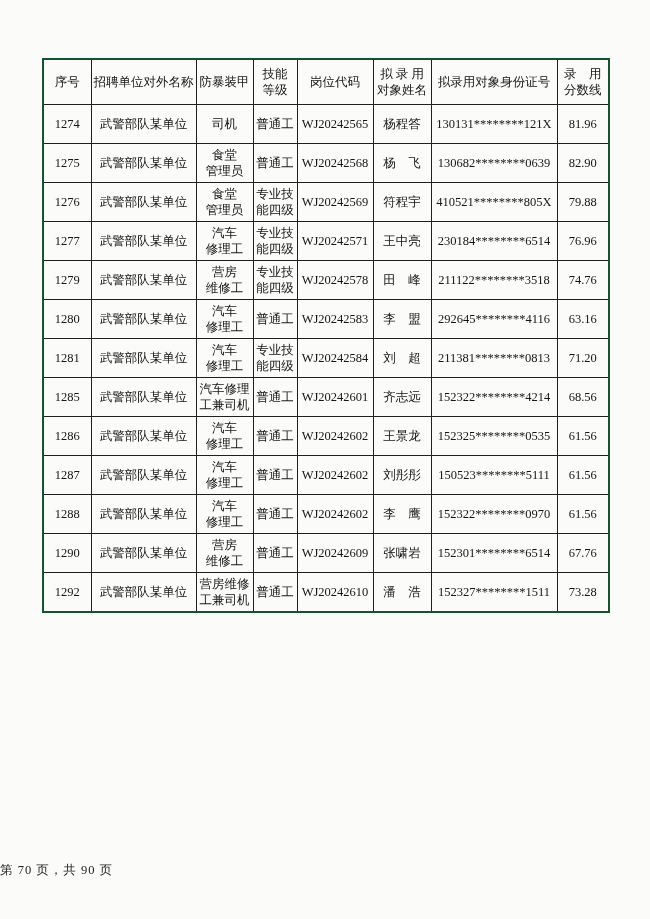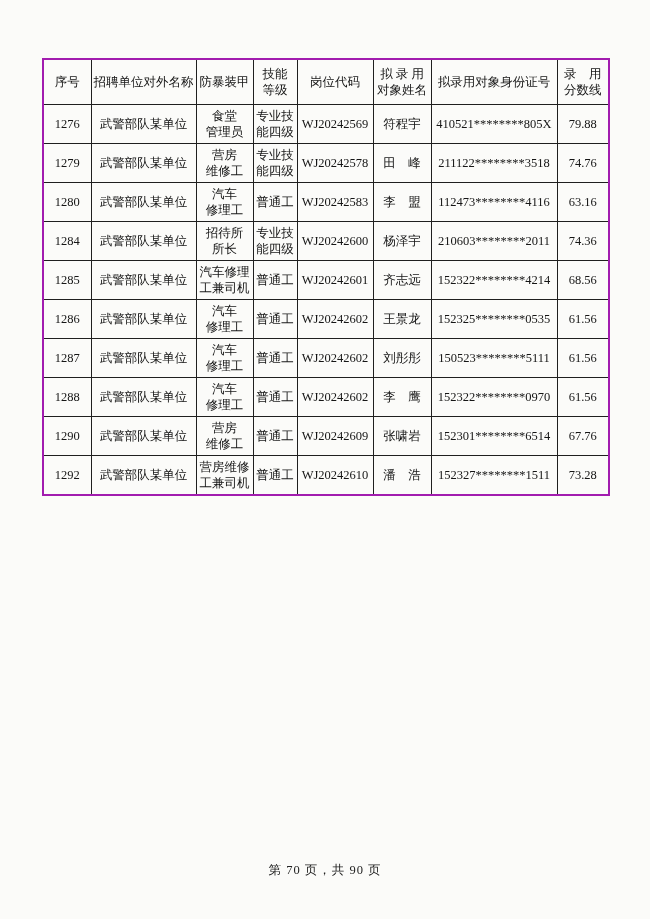--- a/index.html
+++ b/index.html
@@ -17,21 +17,21 @@
     color: #151515;
     overflow: hidden;
   }
   table.recruit {
     position: absolute;
     top: 58px;
     left: 42px;
     width: 566px;
     border-collapse: collapse;
     table-layout: fixed;
-    border: 2px solid #a21caf;
+    border: 2px solid #14532d;
   }
   table.recruit th,
   table.recruit td {
     border: 1px solid #1f1f1f;
     text-align: center;
     vertical-align: middle;
     font-size: 12.5px;
     font-weight: normal;
     line-height: 1.32;
     padding: 1px 2px;
@@ -50,21 +50,20 @@
   .col-skill { width: 44px; }
   .col-code  { width: 76px; }
   .col-name  { width: 58px; }
   .col-idno  { width: 126px; }
   .col-score { width: 52px; }
   .footer {
     position: absolute;
     left: 0;
     right: 0;
     top: 862px;
-    text-align: center;
     font-size: 12.5px;
     letter-spacing: 1px;
     color: #222;
   }
 </style>
 </head>
 <body>
 
 <div class="page">
 
@@ -89,65 +88,98 @@
           <th>岗位代码</th>
           <th>拟 录 用
 对象姓名</th>
           <th>拟录用对象身份证号</th>
           <th>录　用
 分数线</th>
         </tr>
     </thead>
     <tbody>
         <tr>
+          <td>1274</td>
+          <td>武警部队某单位</td>
+          <td>司机</td>
+          <td>普通工</td>
+          <td>WJ20242565</td>
+          <td>杨程答</td>
+          <td>130131********121X</td>
+          <td>81.96</td>
+        </tr>
+        <tr>
+          <td>1275</td>
+          <td>武警部队某单位</td>
+          <td>食堂
+管理员</td>
+          <td>普通工</td>
+          <td>WJ20242568</td>
+          <td>杨　飞</td>
+          <td>130682********0639</td>
+          <td>82.90</td>
+        </tr>
+        <tr>
           <td>1276</td>
           <td>武警部队某单位</td>
           <td>食堂
 管理员</td>
           <td>专业技
 能四级</td>
           <td>WJ20242569</td>
           <td>符程宇</td>
           <td>410521********805X</td>
           <td>79.88</td>
         </tr>
         <tr>
+          <td>1277</td>
+          <td>武警部队某单位</td>
+          <td>汽车
+修理工</td>
+          <td>专业技
+能四级</td>
+          <td>WJ20242571</td>
+          <td>王中亮</td>
+          <td>230184********6514</td>
+          <td>76.96</td>
+        </tr>
+        <tr>
           <td>1279</td>
           <td>武警部队某单位</td>
           <td>营房
 维修工</td>
           <td>专业技
 能四级</td>
           <td>WJ20242578</td>
           <td>田　峰</td>
           <td>211122********3518</td>
           <td>74.76</td>
         </tr>
         <tr>
           <td>1280</td>
           <td>武警部队某单位</td>
           <td>汽车
 修理工</td>
           <td>普通工</td>
           <td>WJ20242583</td>
           <td>李　盟</td>
-          <td>112473********4116</td>
+          <td>292645********4116</td>
           <td>63.16</td>
         </tr>
         <tr>
-          <td>1284</td>
-          <td>武警部队某单位</td>
-          <td>招待所
-所长</td>
-          <td>专业技
-能四级</td>
-          <td>WJ20242600</td>
-          <td>杨泽宇</td>
-          <td>210603********2011</td>
-          <td>74.36</td>
+          <td>1281</td>
+          <td>武警部队某单位</td>
+          <td>汽车
+修理工</td>
+          <td>专业技
+能四级</td>
+          <td>WJ20242584</td>
+          <td>刘　超</td>
+          <td>211381********0813</td>
+          <td>71.20</td>
         </tr>
         <tr>
           <td>1285</td>
           <td>武警部队某单位</td>
           <td>汽车修理
 工兼司机</td>
           <td>普通工</td>
           <td>WJ20242601</td>
           <td>齐志远</td>
           <td>152322********4214</td>

